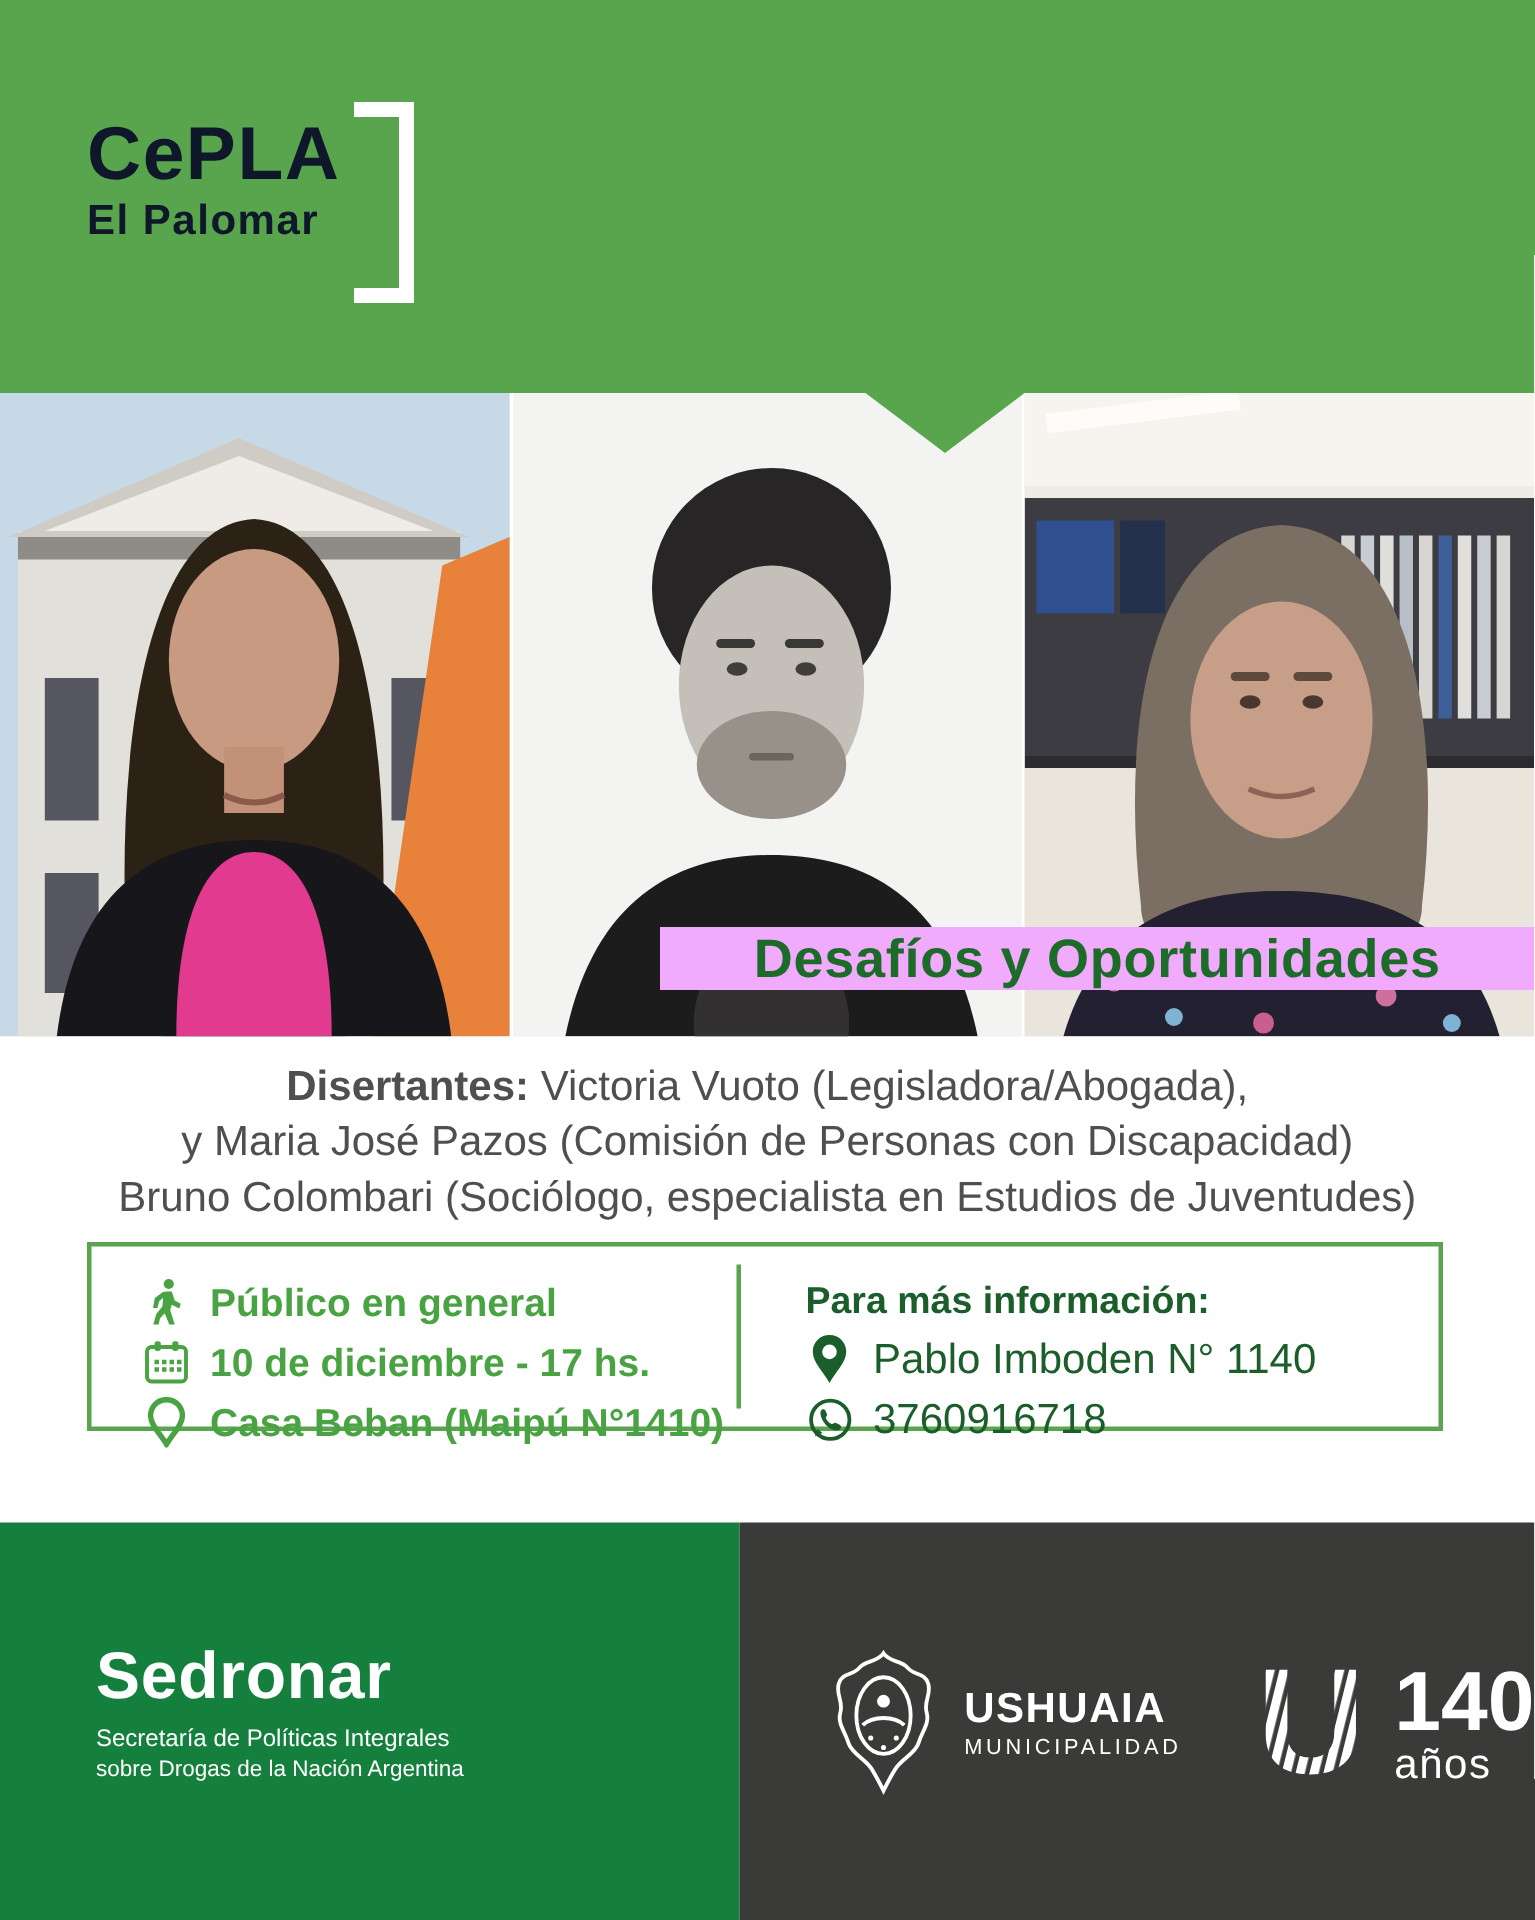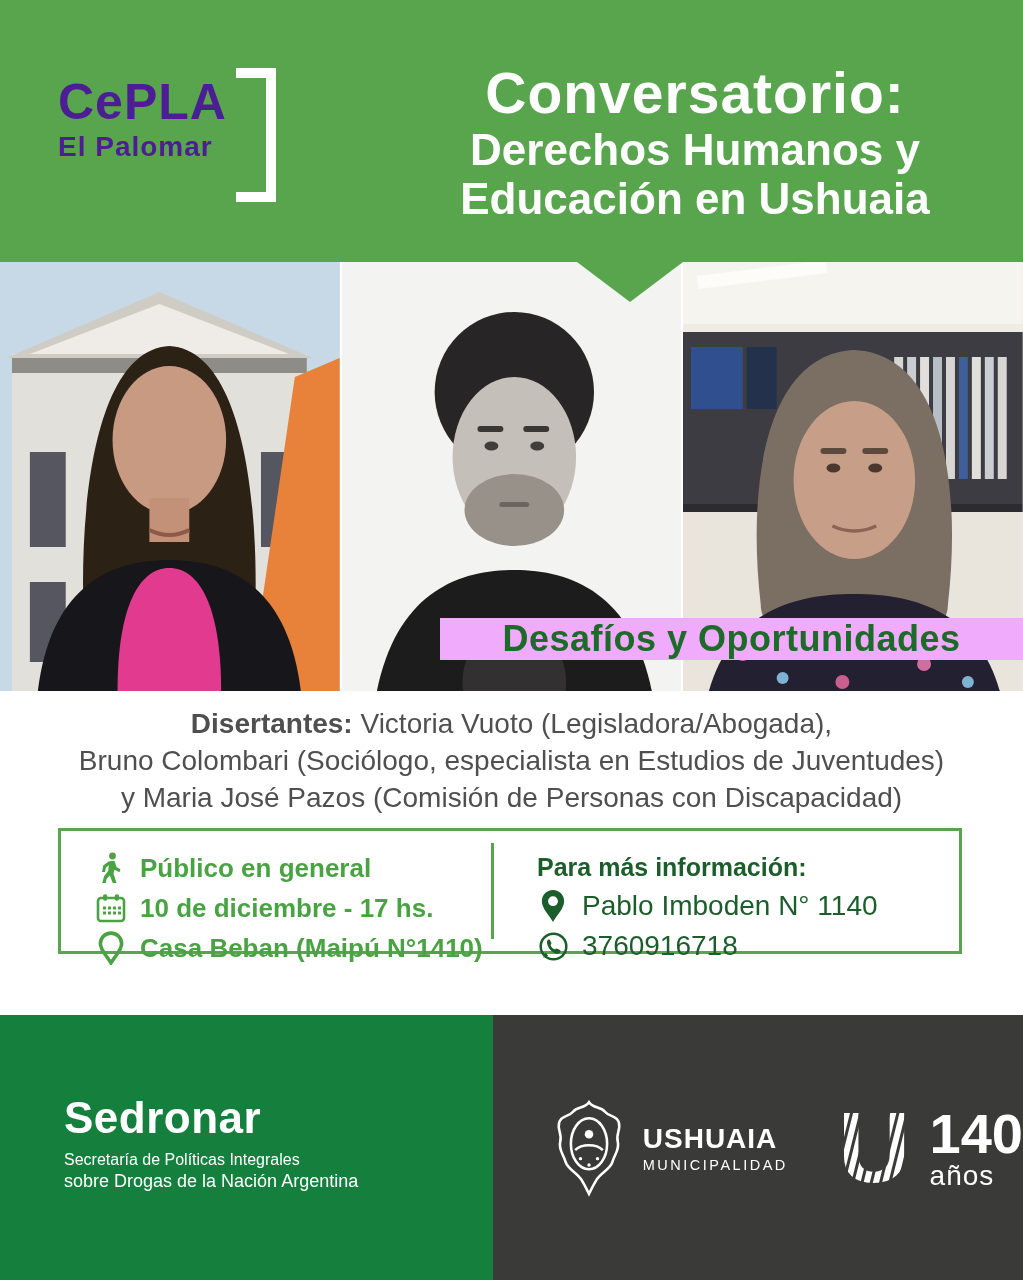--- a/index.html
+++ b/index.html
@@ -3,21 +3,21 @@
 <meta charset="utf-8">
 <style>
   * { margin:0; padding:0; box-sizing:border-box; }
   html,body { background:#ffffff; }
   .poster {
     position:relative; width:1023px; height:1280px; overflow:hidden;
     background:#ffffff; font-family:"Liberation Sans", sans-serif;
   }
   
   .header { position:absolute; top:0; left:0; width:1023px; height:262px; background:#58a54e; }
-  .logo { position:absolute; left:58px; top:76px; width:230px; color:#4c1d95; }
+  .logo { position:absolute; left:58px; top:76px; width:230px; color:#0f172a; }
   .logo-line1 { font-size:50px; font-weight:bold; letter-spacing:1px; line-height:1.05; }
   .logo-line2 { font-size:28px; font-weight:bold; letter-spacing:1px; margin-top:2px; }
   .logo-bracket {
     position:absolute; left:178px; top:-8px; width:40px; height:134px;
     border-top:10px solid #fff; border-right:10px solid #fff; border-bottom:10px solid #fff;
   }
   .title { position:absolute; right:18px; top:62px; width:620px; text-align:center; color:#ffffff; font-weight:bold; }
   .title-line1 { font-size:57px; letter-spacing:1px; line-height:1.1; }
   .title-line2, .title-line3 { font-size:44px; line-height:1.12; }
   .notch {
@@ -43,46 +43,41 @@
   .info-left { position:absolute; left:34px; top:17px; color:#4aa343; font-weight:bold; font-size:26px; }
   .info-right { position:absolute; left:476px; top:17px; color:#1b5e2b; font-size:28px; }
   .info-row { display:flex; align-items:center; gap:13px; height:40px; }
   .info-right .heading { font-weight:bold; font-size:25px; height:38px; display:flex; align-items:center; }
   .icon { display:inline-flex; align-items:center; justify-content:center; width:32px; }
   
   .footer-left { position:absolute; top:1015px; left:0; width:493px; height:265px; background:#15803d; color:#ffffff; }
   .sedronar { position:absolute; left:64px; top:78px; }
   .sedronar-name { font-size:44px; font-weight:bold; letter-spacing:0.5px; }
   .sedronar-sub1 { font-size:16px; margin-top:8px; }
-  .sedronar-sub2 { font-size:18px; margin-top:2px; }
+  .sedronar-sub2 { font-size:15px; margin-top:2px; }
   .footer-right { position:absolute; top:1015px; left:493px; width:530px; height:265px; background:#3a3a38; color:#ffffff;
                   display:flex; align-items:center; padding-left:56px; }
   .muni-text { margin-left:14px; }
   .muni-name { font-size:28px; font-weight:bold; letter-spacing:1px; }
   .muni-sub { font-size:14.5px; letter-spacing:2.5px; margin-top:2px; }
   .u-logo { margin-left:40px; }
   .anniv { margin-left:10px; line-height:1; }
   .anniv-number { font-size:56px; font-weight:bold; }
   .anniv-word { font-size:28px; font-weight:normal; letter-spacing:1px; margin-top:0px; }
 </style>
 </head>
 <body>
 
 <div class="poster">
 
   <div class="header">
     <div class="logo">
       <div class="logo-line1">CePLA</div>
       <div class="logo-line2">El Palomar</div>
       <div class="logo-bracket"></div>
-    </div>
-    <div class="title">
-      <div class="title-line1">Conversatorio:</div>
-      <div class="title-line2">Derechos Humanos y</div>
-      <div class="title-line3">Educación en Ushuaia</div>
     </div>
   </div>
   <div class="notch"></div>
 
   <div class="photos">
 
     <div class="photo">
       <svg viewBox="0 0 341 429" preserveAspectRatio="none">
         <rect width="341" height="429" fill="#c7d9e6"></rect>
         <rect x="12" y="92" width="296" height="337" fill="#e2e0db"></rect>
@@ -154,22 +149,22 @@
       </svg>
     </div>
   </div>
 
   <div class="banner">
     <span>Desafíos y Oportunidades</span>
   </div>
 
   <div class="speakers">
     <div><b>Disertantes:</b><span> Victoria Vuoto (Legisladora/Abogada),</span></div>
+    <div>y Maria José Pazos (Comisión de Personas con Discapacidad)</div>
     <div>Bruno Colombari (Sociólogo, especialista en Estudios de Juventudes)</div>
-    <div>y Maria José Pazos (Comisión de Personas con Discapacidad)</div>
   </div>
 
   <div class="infobox">
     <div class="infobox-divider"></div>
 
     <div class="info-left">
       <div class="info-row">
         <span class="icon">
           <svg width="24" height="34" viewBox="0 0 24 32">
             <circle cx="13.5" cy="4" r="3.4" fill="#4aa343"></circle>

